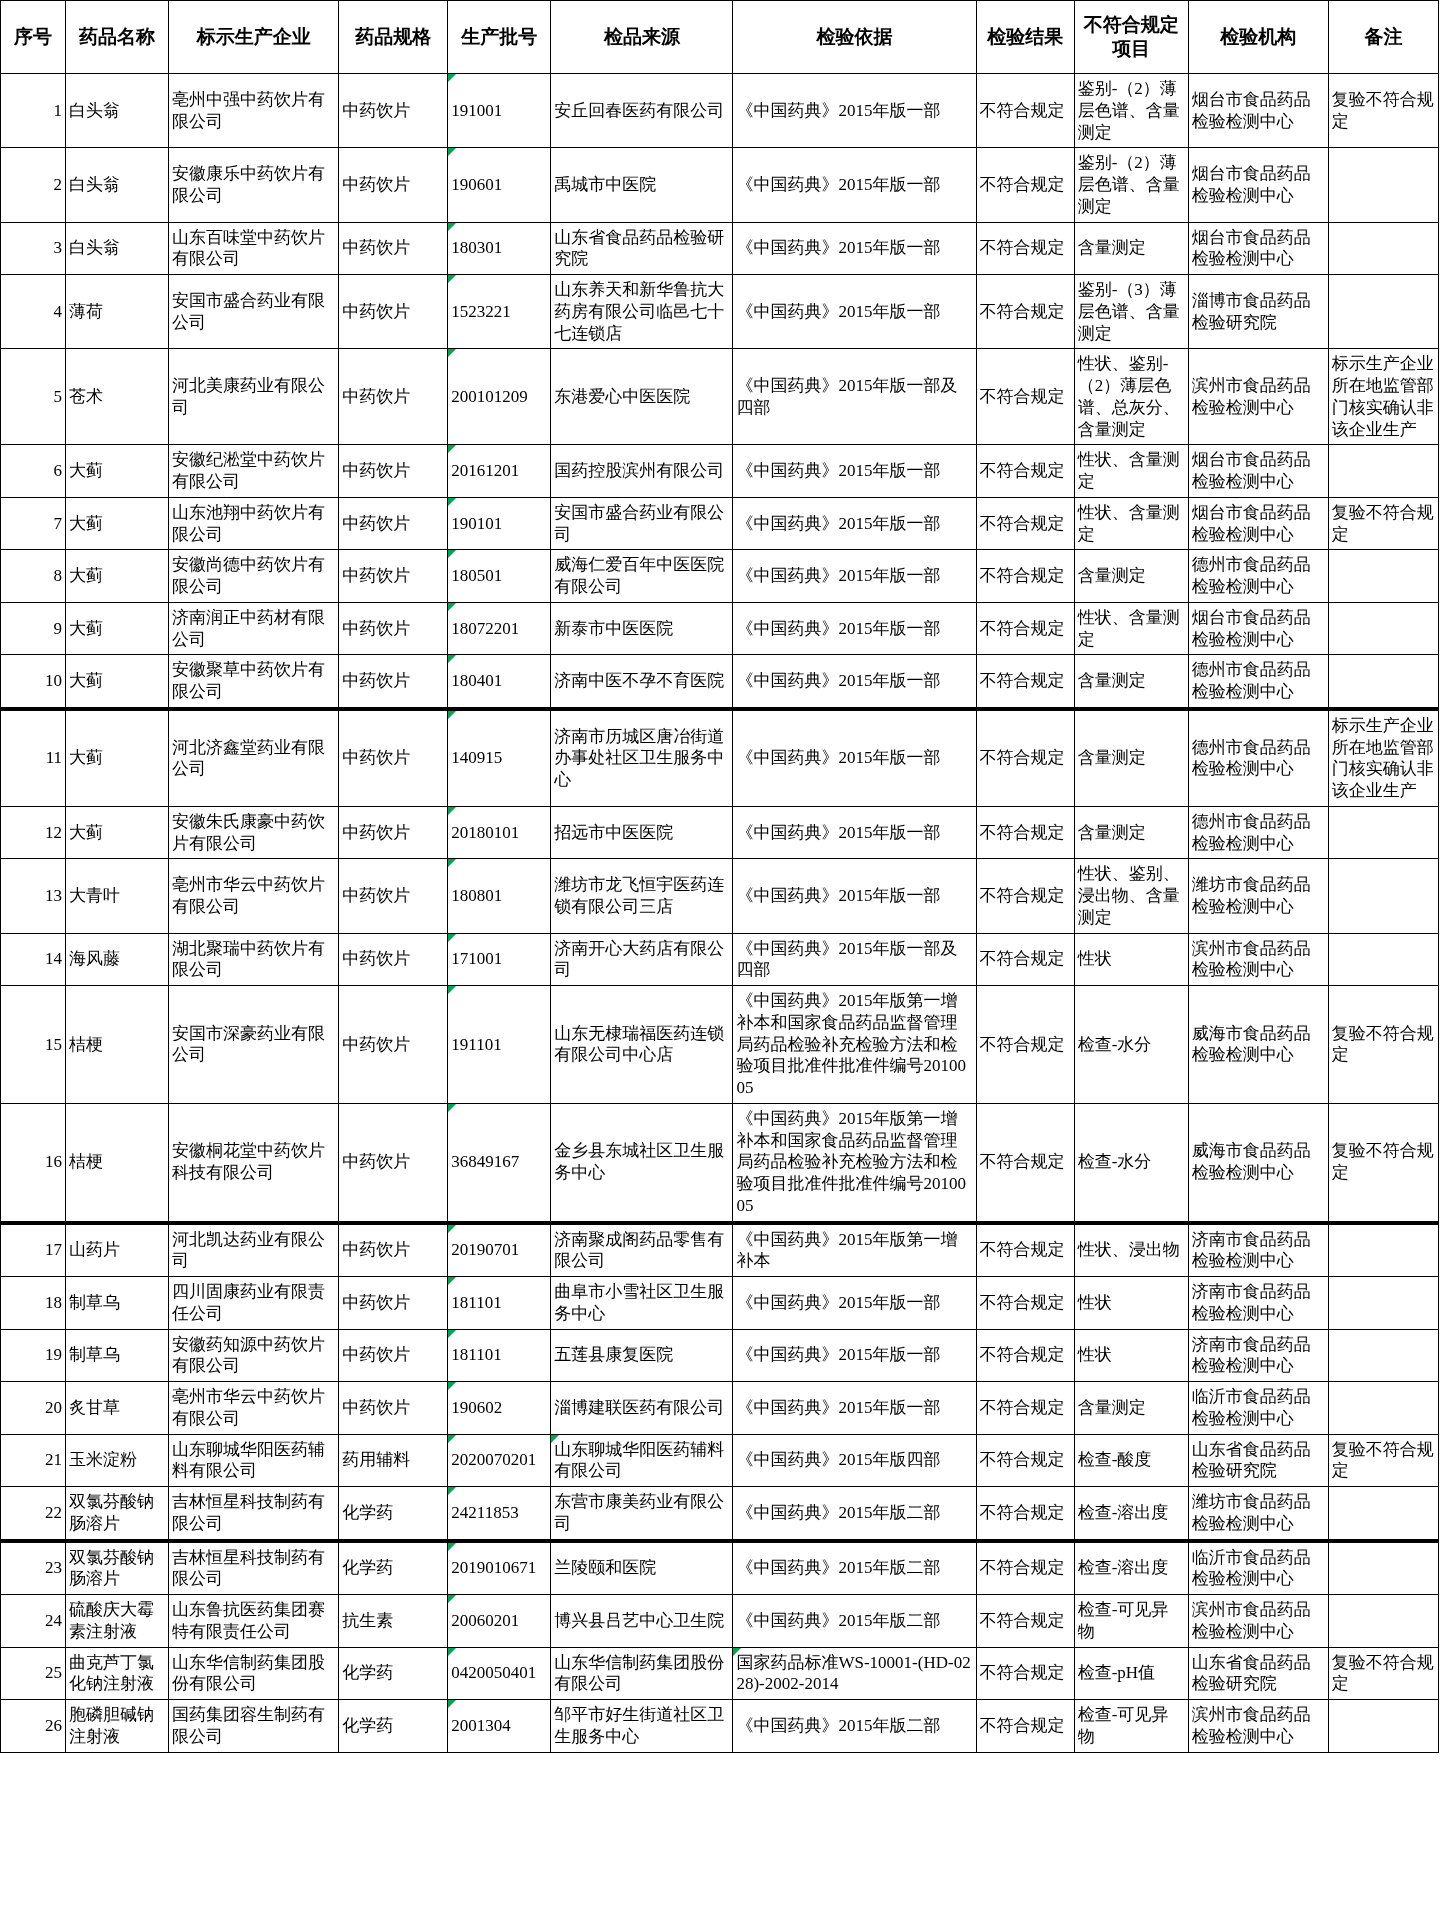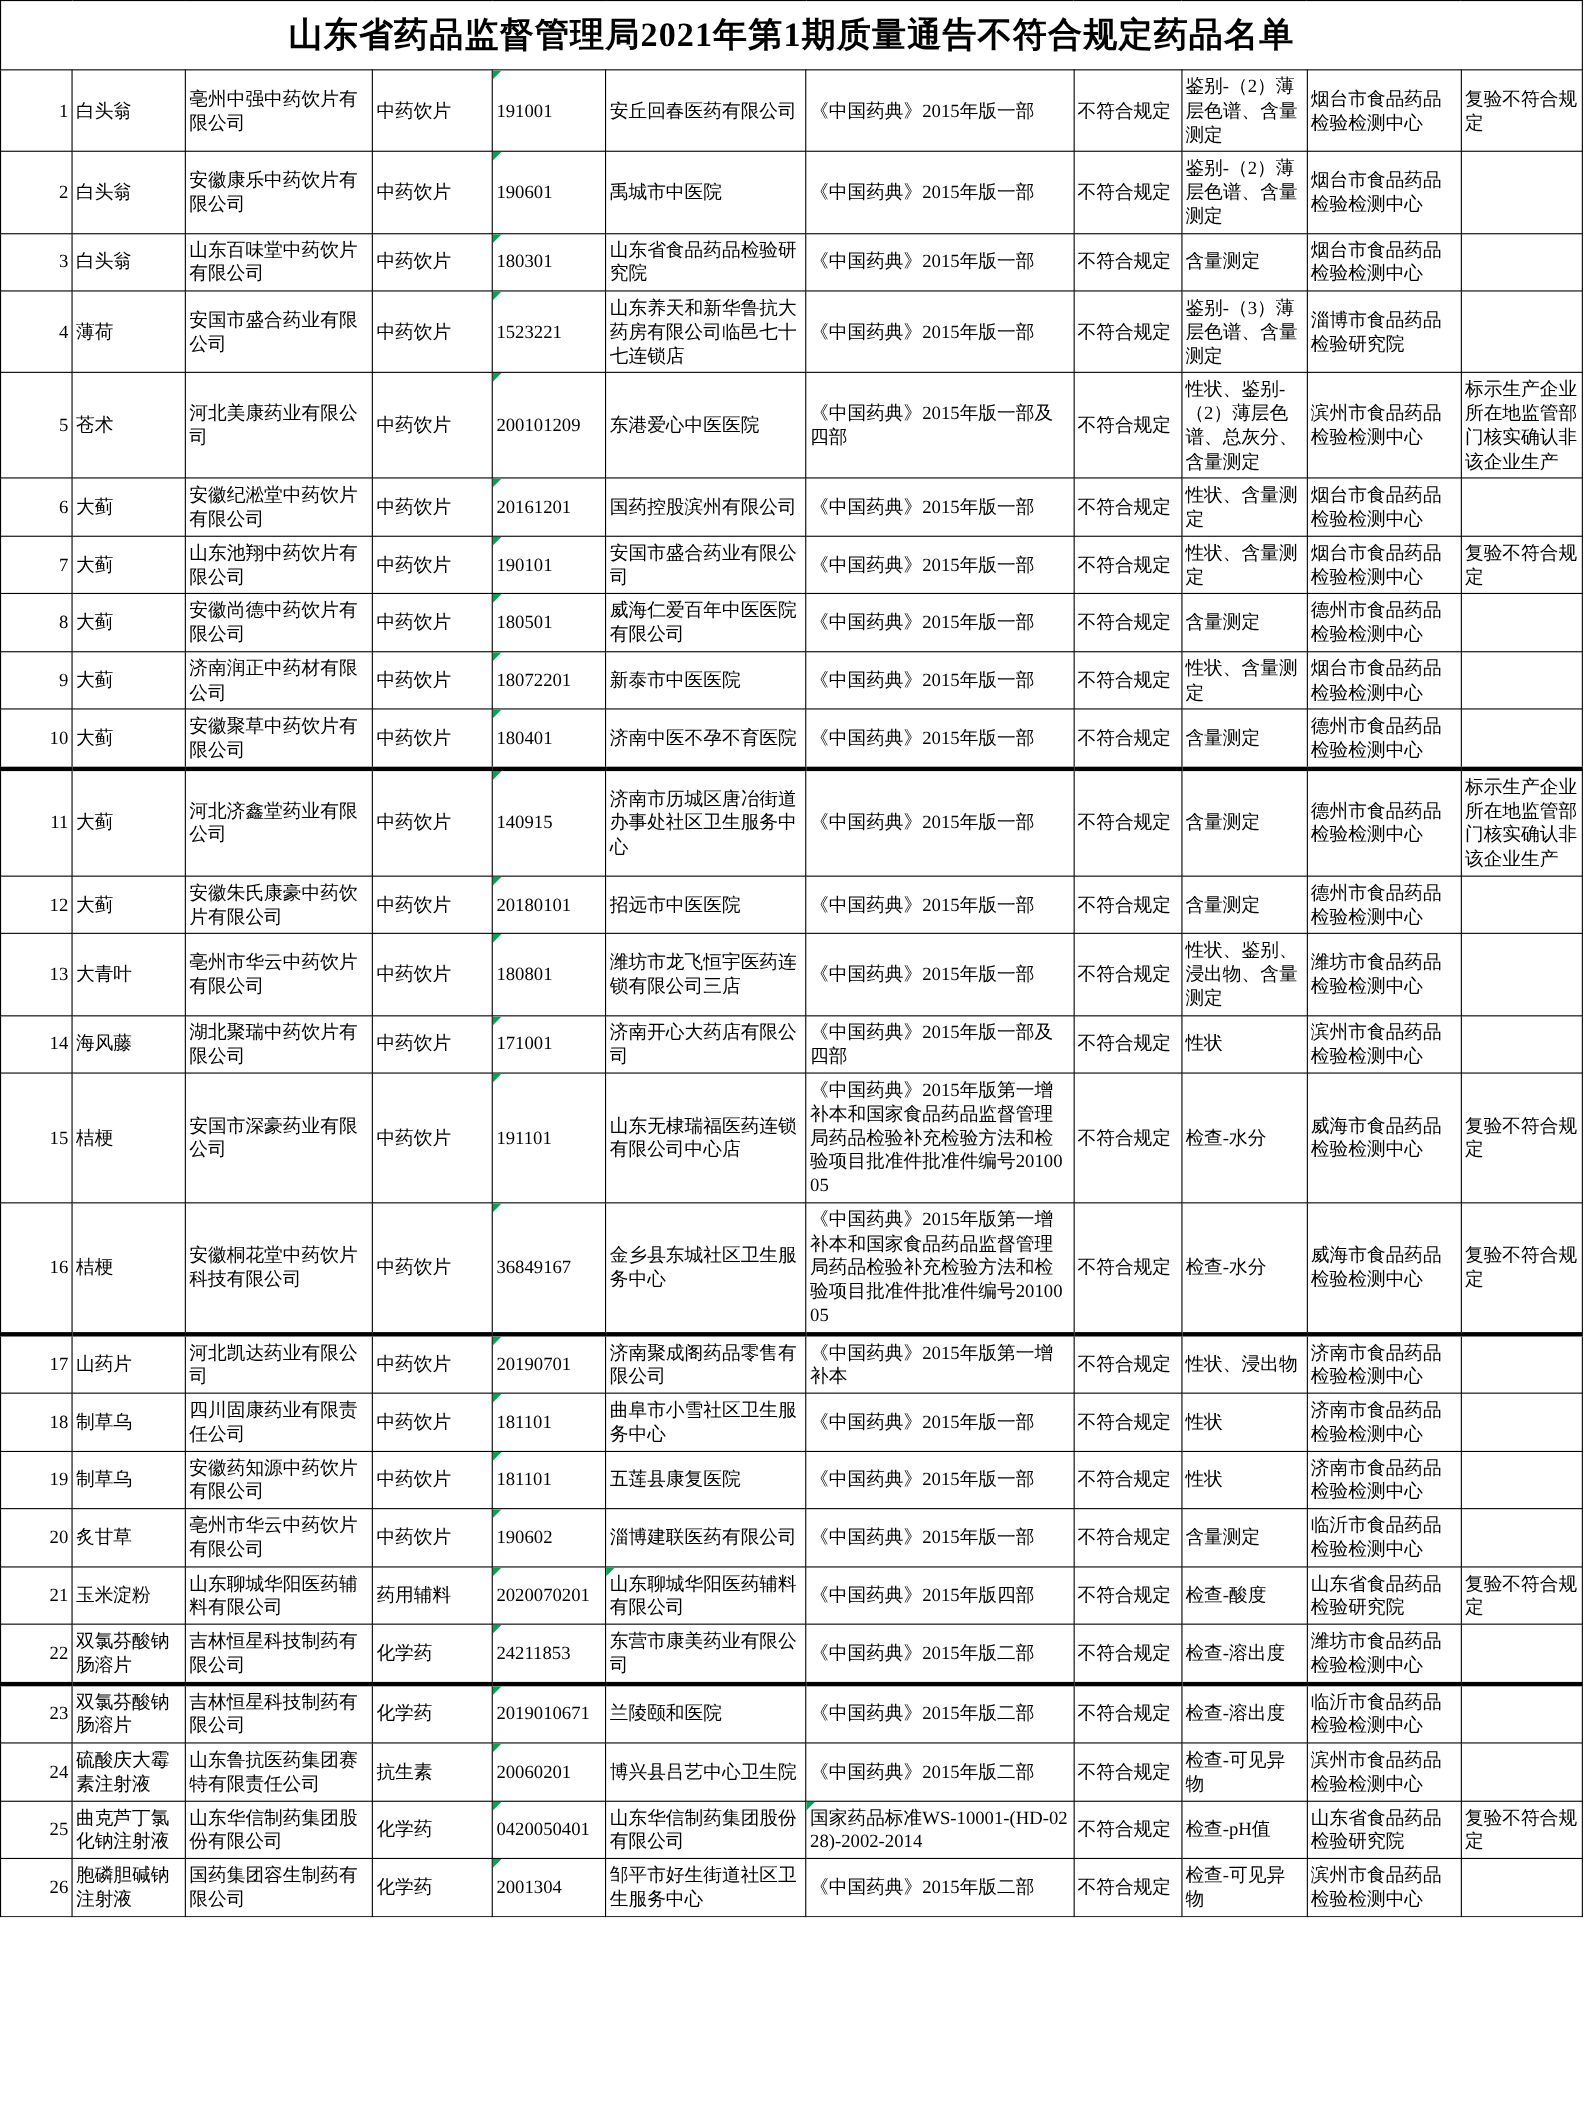--- a/index.html
+++ b/index.html
@@ -30,23 +30,31 @@
       <col style="width:103px">
         <col style="width:182px">
         <col style="width:243px">
         <col style="width:98px">
       <col style="width:114px">
         <col style="width:140px">
         <col style="width:110px">
     </colgroup>
     <thead>
       <tr>
-        <td class="title-cell" colspan="11">
-          <span class="title-text">山东省药品监督管理局2021年第1期质量通告不符合规定药品名单</span>
-        </td>
+        <th>序号</th>
+        <th>药品名称</th>
+        <th>标示生产企业</th>
+        <th>药品规格</th>
+        <th>生产批号</th>
+        <th>检品来源</th>
+        <th>检验依据</th>
+        <th>检验结果</th>
+        <th>不符合规定项目</th>
+        <th>检验机构</th>
+        <th>备注</th>
       </tr>
     </thead>
     <tbody id="rows-body">
         <tr>
           <td class="c-no">
             <span class="cellwrap">1</span>
           </td>
           <td>
             <span class="cellwrap">白头翁</span>
           </td>

